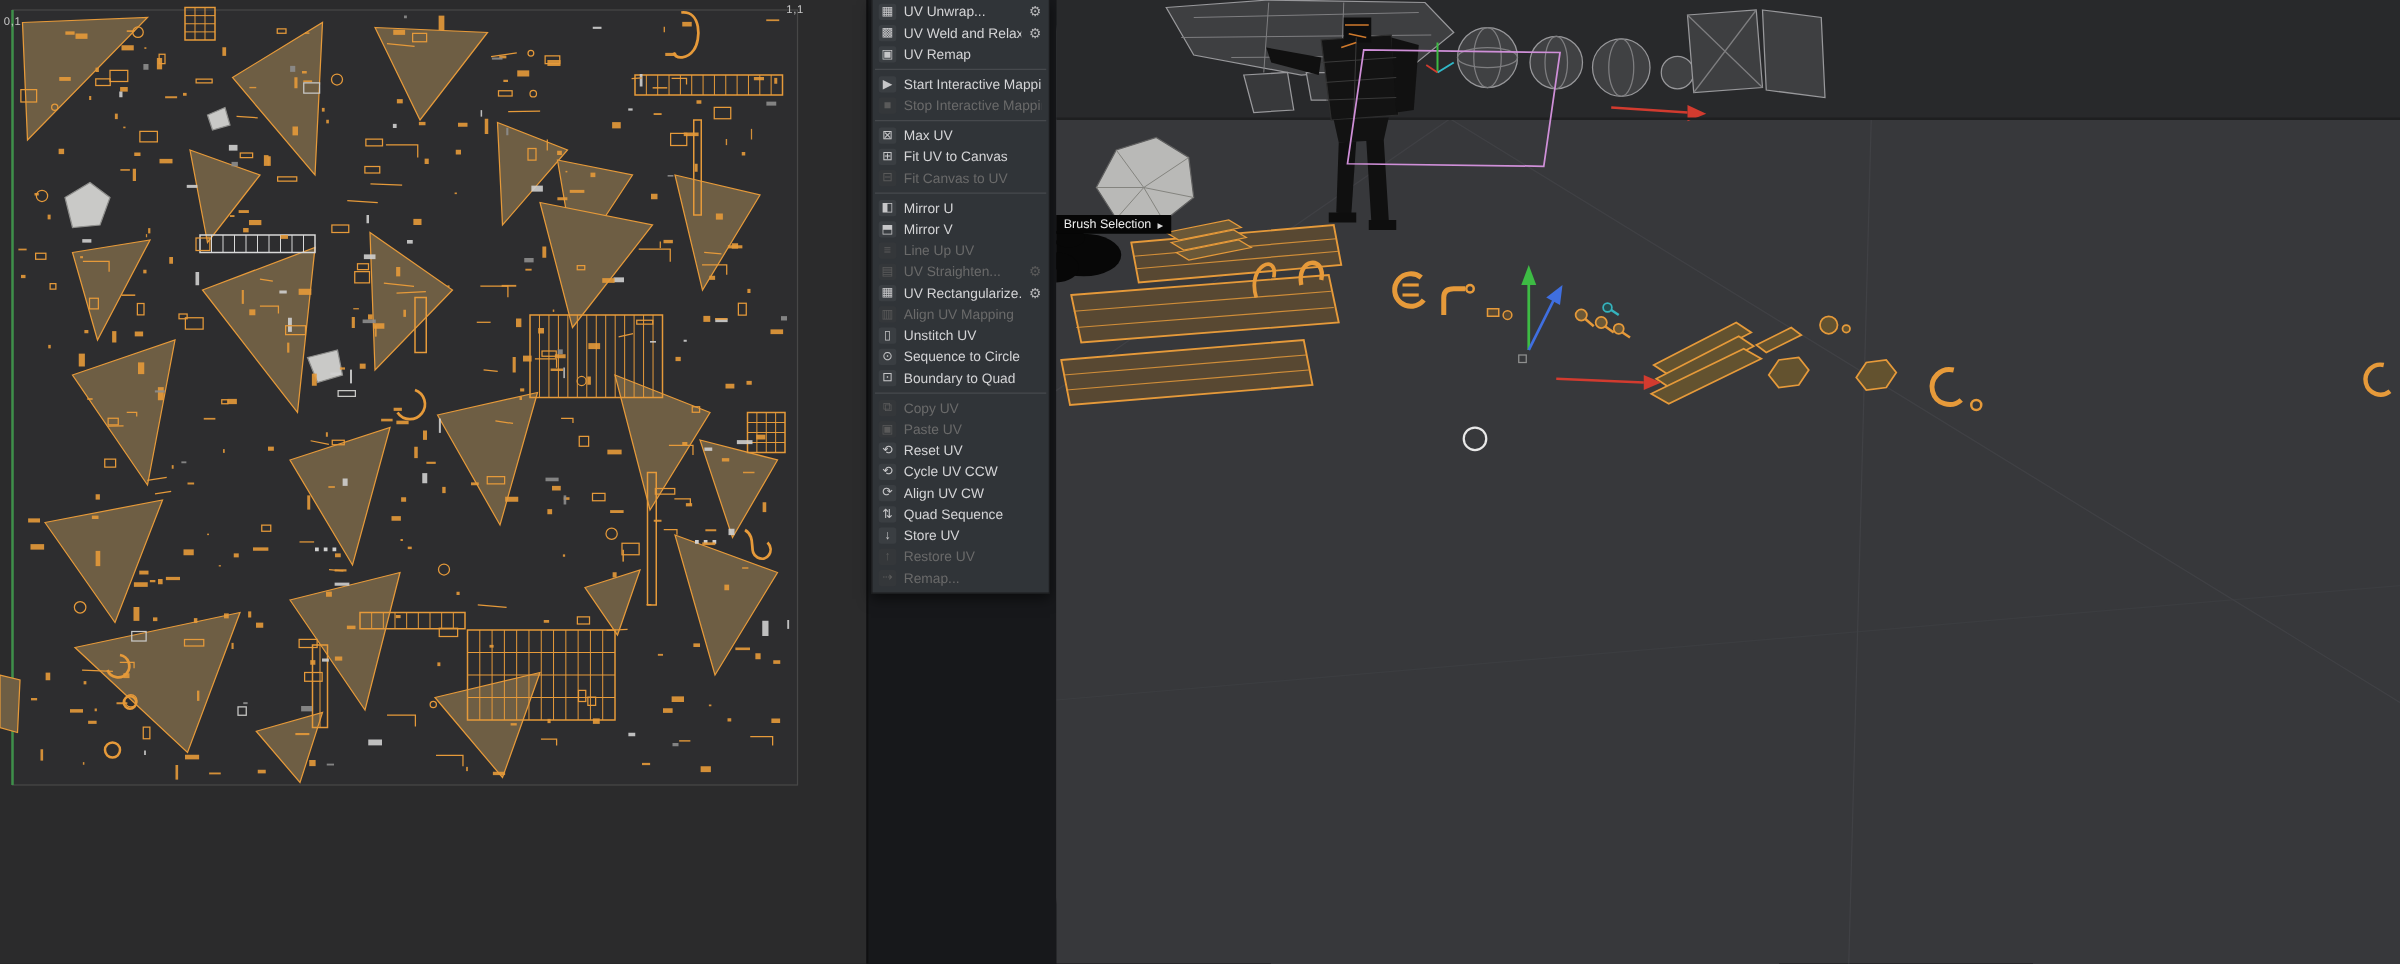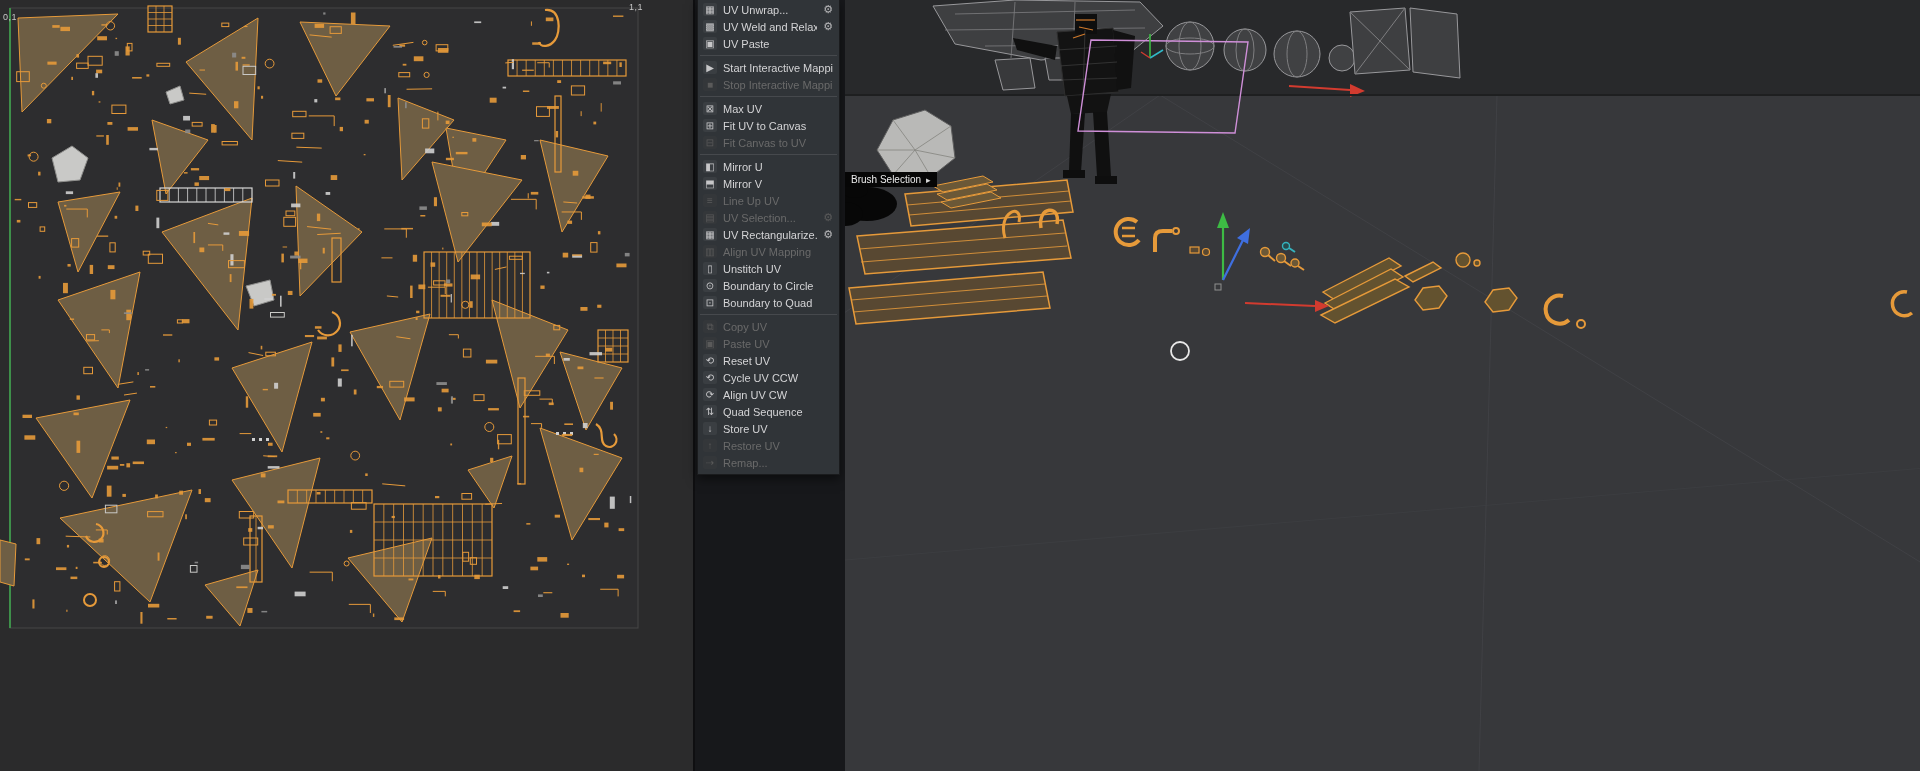--- a/index.html
+++ b/index.html
@@ -589,21 +589,21 @@
           <span class="mi-label">UV Unwrap...</span>
           <span class="mi-gear">⚙</span>
         </div>
         <div class="menu-item">
           <span class="mi-icon">▩</span>
           <span class="mi-label">UV Weld and Relax...</span>
           <span class="mi-gear">⚙</span>
         </div>
         <div class="menu-item">
           <span class="mi-icon">▣</span>
-          <span class="mi-label">UV Paste</span>
+          <span class="mi-label">UV Remap</span>
         </div>
         <div class="menu-sep"></div>
         <div class="menu-item">
           <span class="mi-icon">▶</span>
           <span class="mi-label">Start Interactive Mapping</span>
         </div>
         <div class="menu-item disabled">
           <span class="mi-icon">■</span>
           <span class="mi-label">Stop Interactive Mapping</span>
         </div>
@@ -628,39 +628,39 @@
         <div class="menu-item">
           <span class="mi-icon">⬒</span>
           <span class="mi-label">Mirror V</span>
         </div>
         <div class="menu-item disabled">
           <span class="mi-icon">≡</span>
           <span class="mi-label">Line Up UV</span>
         </div>
         <div class="menu-item disabled">
           <span class="mi-icon">▤</span>
-          <span class="mi-label">UV Selection...</span>
+          <span class="mi-label">UV Straighten...</span>
           <span class="mi-gear">⚙</span>
         </div>
         <div class="menu-item">
           <span class="mi-icon">▦</span>
           <span class="mi-label">UV Rectangularize...</span>
           <span class="mi-gear">⚙</span>
         </div>
         <div class="menu-item disabled">
           <span class="mi-icon">▥</span>
           <span class="mi-label">Align UV Mapping</span>
         </div>
         <div class="menu-item">
           <span class="mi-icon">▯</span>
           <span class="mi-label">Unstitch UV</span>
         </div>
         <div class="menu-item">
           <span class="mi-icon">⊙</span>
-          <span class="mi-label">Boundary to Circle</span>
+          <span class="mi-label">Sequence to Circle</span>
         </div>
         <div class="menu-item">
           <span class="mi-icon">⊡</span>
           <span class="mi-label">Boundary to Quad</span>
         </div>
         <div class="menu-sep"></div>
         <div class="menu-item disabled">
           <span class="mi-icon">⧉</span>
           <span class="mi-label">Copy UV</span>
         </div>

